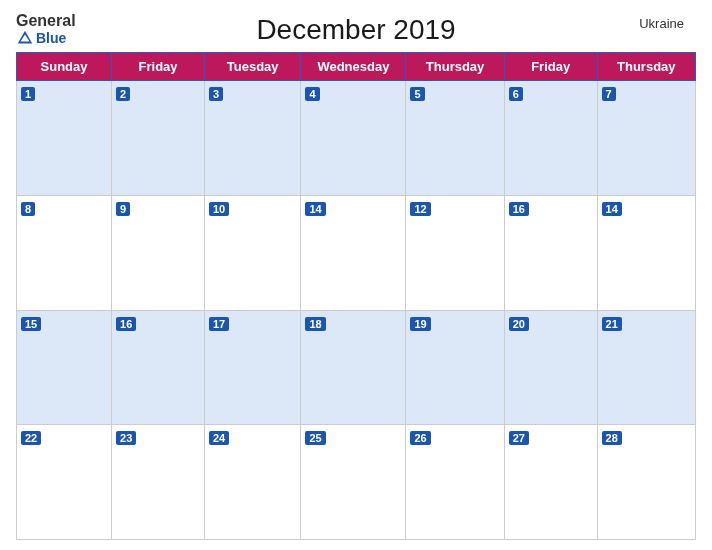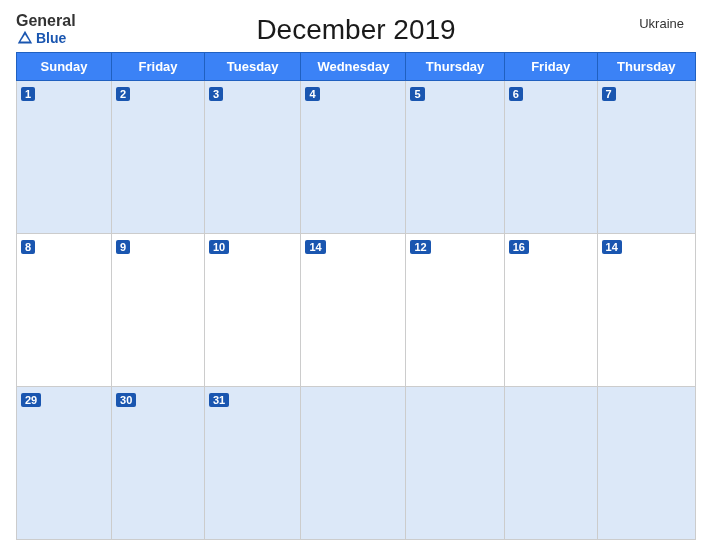--- a/index.html
+++ b/index.html
@@ -70,21 +70,21 @@
       top: 6px;
     }
 
     .calendar {
       width: 100%;
       border-collapse: collapse;
       flex: 1;
     }
 
     .calendar thead tr th {
-      background-color: #3b82f6;
+      background-color: #be185d;
       color: #fff;
       text-align: center;
       font-size: 13px;
       font-weight: 600;
       padding: 6px 16px;
       border: 1px solid #2060c0;
     }
 
     .calendar tbody tr td {
       border: 1px solid #ccc;
@@ -157,22 +157,31 @@
       <tr>
         <td><span class="day-number">8</span></td>
         <td><span class="day-number">9</span></td>
         <td><span class="day-number">10</span></td>
         <td><span class="day-number">14</span></td>
         <td><span class="day-number">12</span></td>
         <td><span class="day-number">16</span></td>
         <td><span class="day-number">14</span></td>
       </tr>
       <tr>
-        <td><span class="day-number">29</span></td>
-        <td><span class="day-number">30</span></td>
-        <td><span class="day-number">31</span></td>
-        <td></td>
-        <td></td>
-        <td></td>
-        <td></td>
+        <td><span class="day-number">15</span></td>
+        <td><span class="day-number">16</span></td>
+        <td><span class="day-number">17</span></td>
+        <td><span class="day-number">18</span></td>
+        <td><span class="day-number">19</span></td>
+        <td><span class="day-number">20</span></td>
+        <td><span class="day-number">21</span></td>
+      </tr>
+      <tr>
+        <td><span class="day-number">22</span></td>
+        <td><span class="day-number">23</span></td>
+        <td><span class="day-number">24</span></td>
+        <td><span class="day-number">25</span></td>
+        <td><span class="day-number">26</span></td>
+        <td><span class="day-number">27</span></td>
+        <td><span class="day-number">28</span></td>
       </tr>
     </tbody>
 </table>
 
 </body></html>

